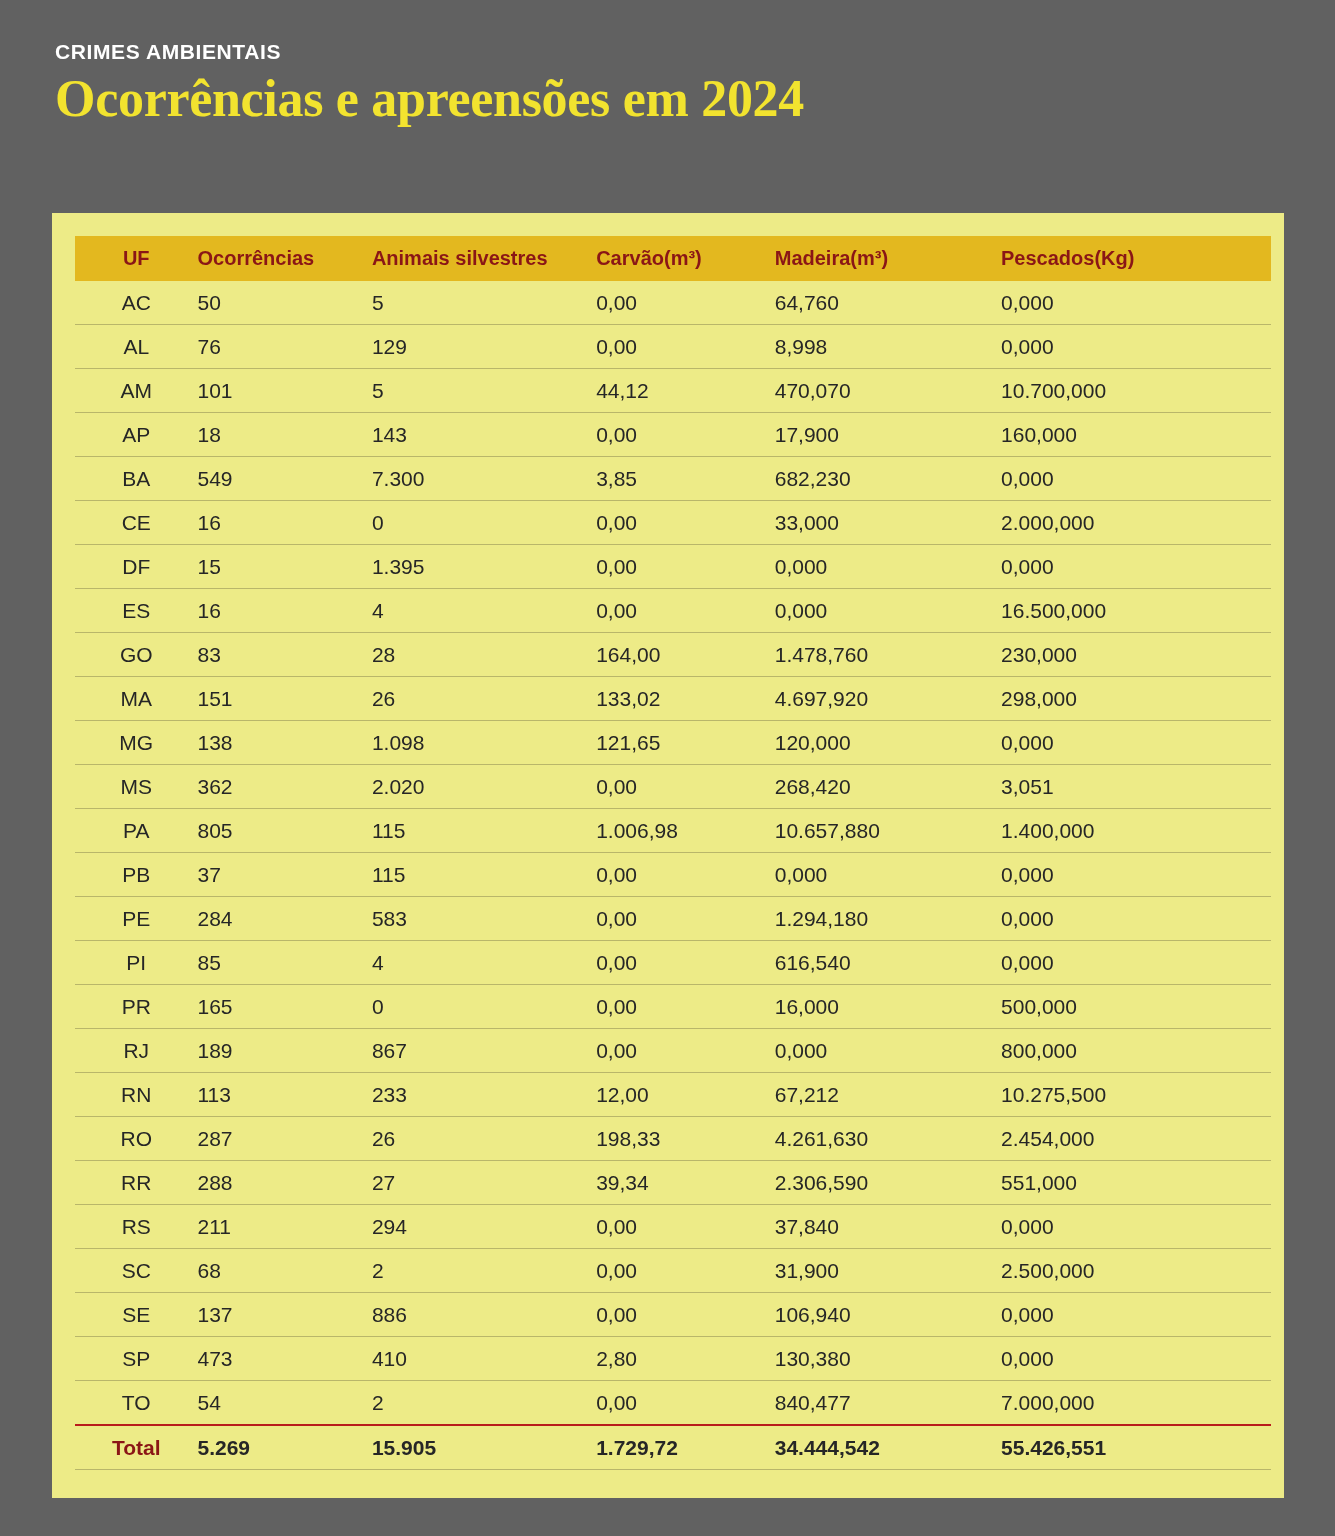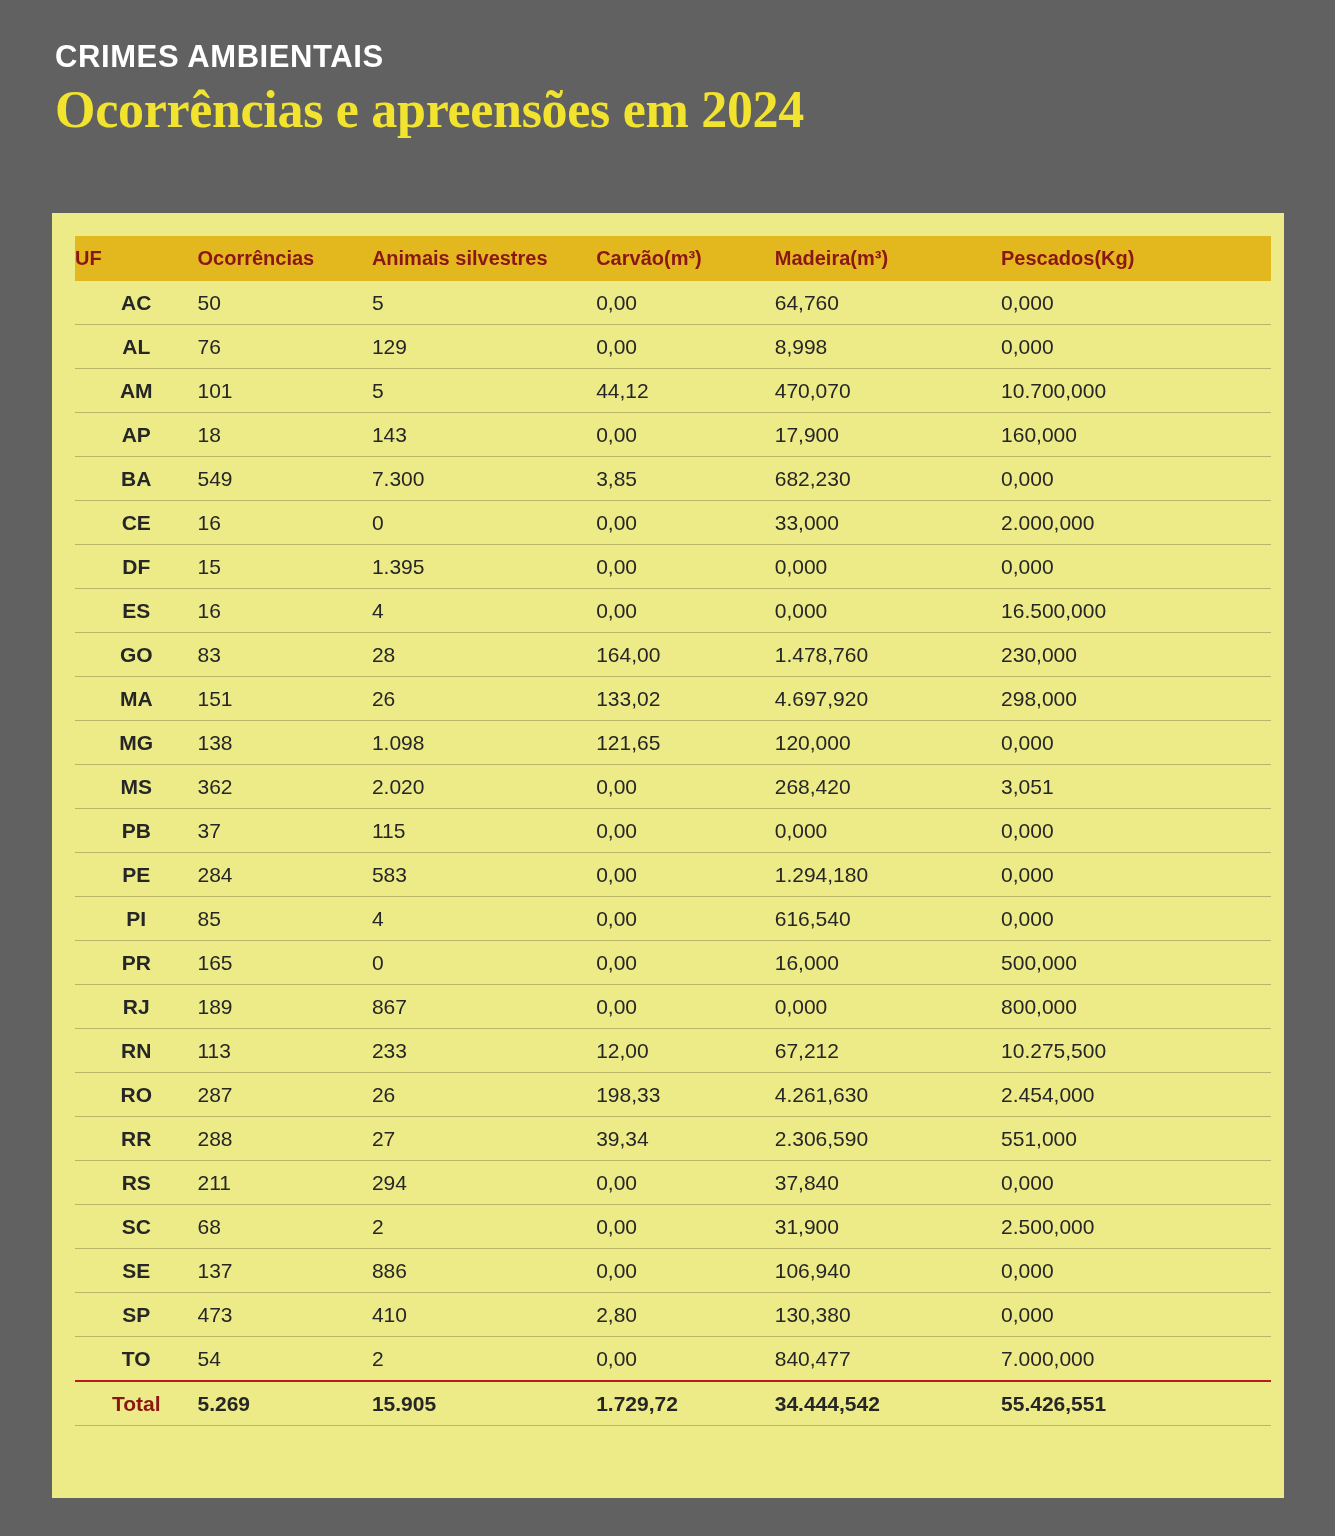--- a/index.html
+++ b/index.html
@@ -18,21 +18,21 @@
     width: 1335px;
     height: 1536px;
     box-sizing: border-box;
     padding: 0;
   }
   .header {
     padding: 40px 0 0 55px;
   }
   .kicker {
     color: #ffffff;
-    font-size: 31px;
+    font-size: 21px;
     font-weight: bold;
     letter-spacing: 0.6px;
     text-transform: uppercase;
     font-family: "Liberation Sans", sans-serif;
     line-height: 1.1;
     margin: 0 0 8px 0;
   }
   .title {
     color: #f2e32f;
     font-size: 52px;
@@ -62,36 +62,36 @@
     background: #e3b81f;
     color: #8a1616;
     font-size: 20px;
     font-weight: bold;
     text-align: left;
     padding: 11px 0 11px 0;
     height: 20px;
     white-space: nowrap;
   }
   table.data thead th.c-uf {
-    text-align: left;
+    text-align: center;
   }
   table.data tbody td {
     font-size: 21px;
     color: #262626;
     padding: 10px 0 9px 0;
     border-bottom: 1.5px solid #b9b66a;
     white-space: nowrap;
   }
   table.data tbody tr:first-child td {
     border-top: none;
   }
   td.c-uf, th.c-uf {
     width: 118px;
     text-align: center;
-    font-weight: bold;
+    font-weight: normal;
     color: #262626;
   }
   th.c-uf { padding-left: 0; }
   td.c-oc, th.c-oc { width: 168px; }
   td.c-an, th.c-an { width: 216px; }
   td.c-ca, th.c-ca { width: 172px; }
   td.c-ma, th.c-ma { width: 218px; }
   td.c-pe, th.c-pe { width: 260px; }
   tr.total-row td {
     color: #8a1616;
@@ -218,20 +218,28 @@
           </tr>
           <tr>
             <td class="c-uf">MS</td>
             <td class="c-oc">362</td>
             <td class="c-an">2.020</td>
             <td class="c-ca">0,00</td>
             <td class="c-ma">268,420</td>
             <td class="c-pe">3,051</td>
           </tr>
           <tr>
+            <td class="c-uf">PA</td>
+            <td class="c-oc">805</td>
+            <td class="c-an">115</td>
+            <td class="c-ca">1.006,98</td>
+            <td class="c-ma">10.657,880</td>
+            <td class="c-pe">1.400,000</td>
+          </tr>
+          <tr>
             <td class="c-uf">PB</td>
             <td class="c-oc">37</td>
             <td class="c-an">115</td>
             <td class="c-ca">0,00</td>
             <td class="c-ma">0,000</td>
             <td class="c-pe">0,000</td>
           </tr>
           <tr>
             <td class="c-uf">PE</td>
             <td class="c-oc">284</td>

